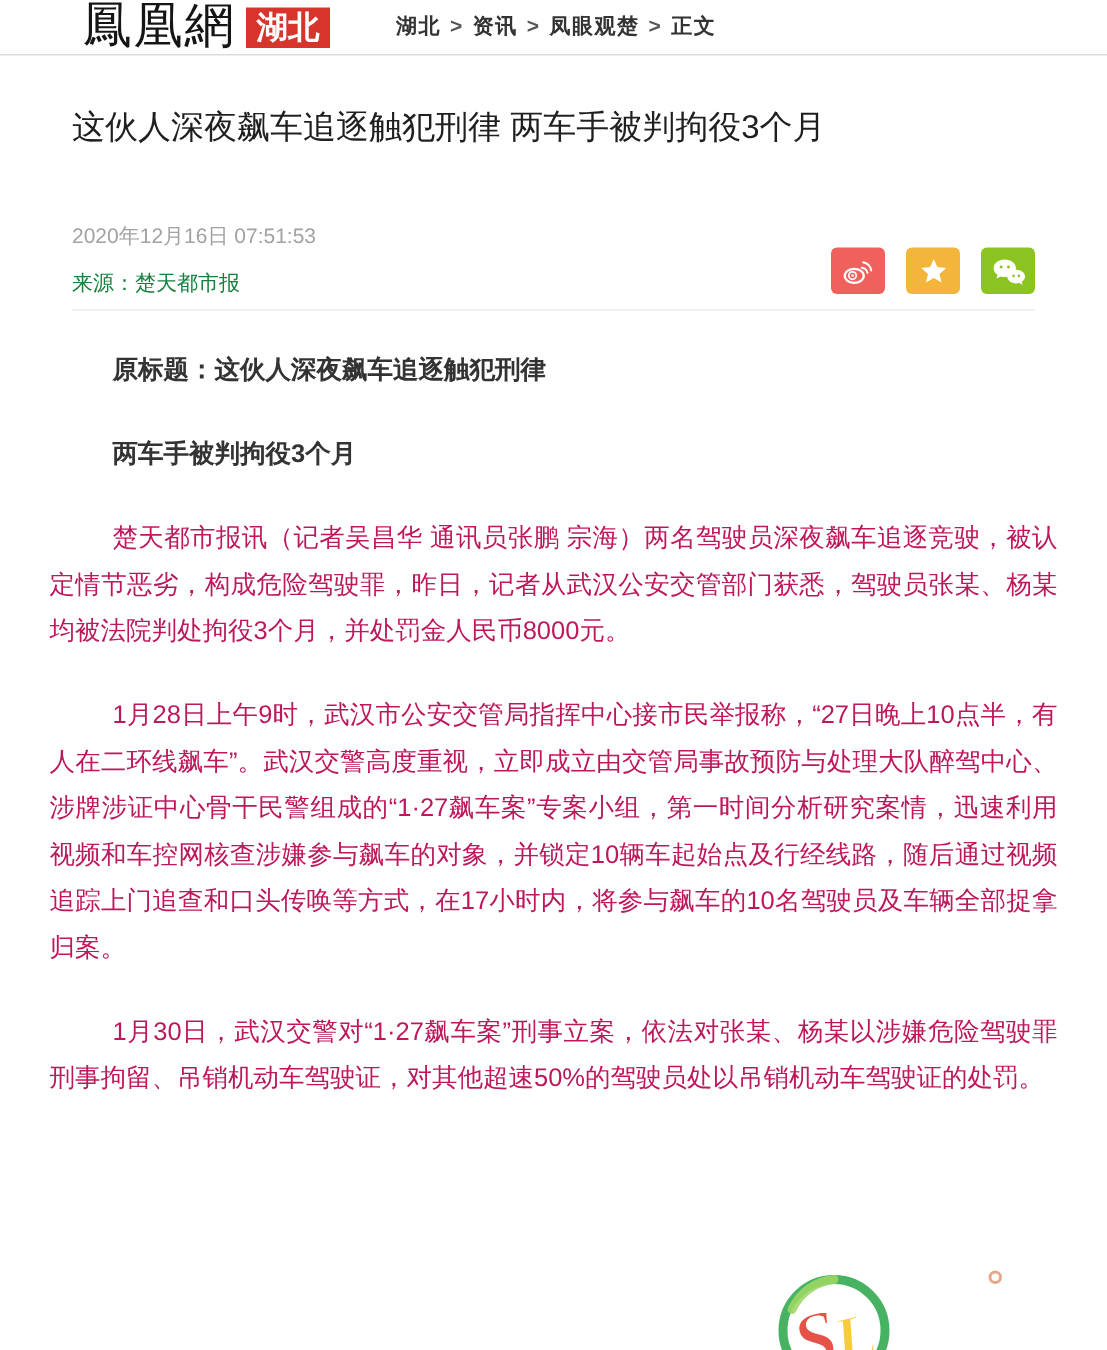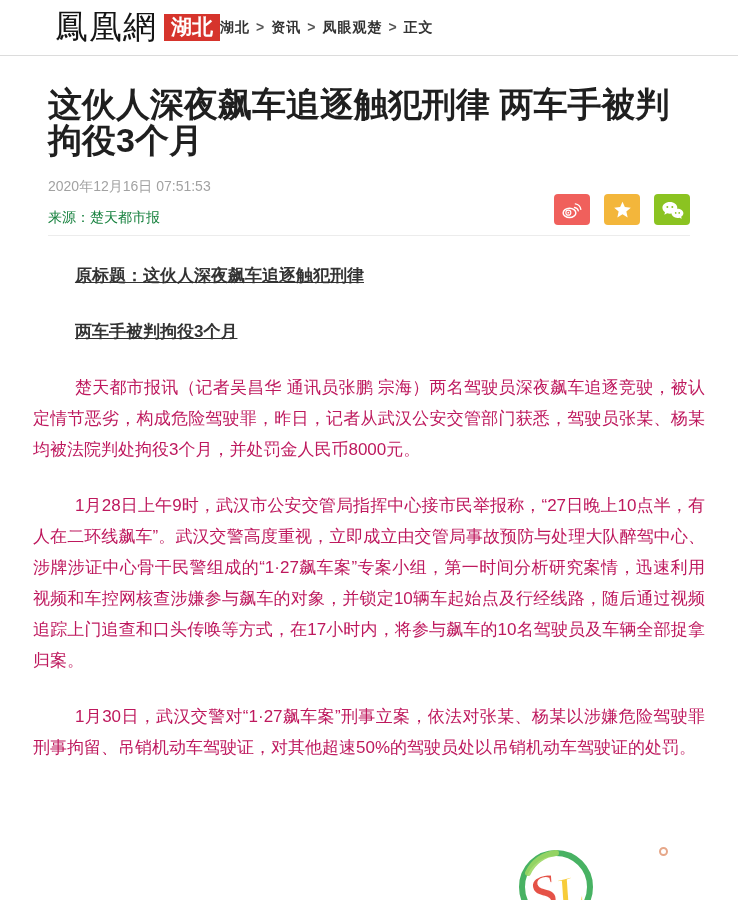--- a/index.html
+++ b/index.html
@@ -1,43 +1,43 @@
 <!DOCTYPE html>
 <html lang="zh"><head>
 <meta charset="utf-8">
 <style>
   * { margin:0; padding:0; box-sizing:border-box; }
   html,body { background:#fff; }
   body { font-family:"Liberation Sans","DejaVu Sans",sans-serif; }
   .page { position:relative; width:738px; height:900px; background:#fff; overflow:hidden; }
 
   
-  .site-header { display:flex; align-items:center; height:56px; padding-left:55px; border-bottom:1px solid #dcdcdc; background:#fff; }
+  .site-header { display:flex; align-items:center; height:37px; padding-left:55px; border-bottom:1px solid #dcdcdc; background:#fff; }
   .logo { display:flex; align-items:center; cursor:pointer; }
   .logo-text { font-family:"Liberation Serif","DejaVu Serif",serif; font-size:33px; line-height:33px; color:#151515; letter-spacing:1px; }
   .logo-badge { display:inline-block; margin-left:7px; padding:1px 7px 2px; font-family:"Liberation Serif","DejaVu Serif",serif; font-size:21px; font-weight:bold; color:#fff; line-height:24px; }
-  .breadcrumb { font-size:14px; font-weight:bold; color:#333; letter-spacing:1px; }
+  .breadcrumb { margin-left:44px; font-size:14px; font-weight:bold; color:#333; letter-spacing:1px; }
   .breadcrumb a { color:#333; text-decoration:none; cursor:pointer; }
   .breadcrumb .sep { color:#555; margin:0 6px; font-weight:bold; }
   .breadcrumb .current { color:#333; }
 
   
   .head { padding:0 48px; }
-  .article-title { margin-top:30px; font-size:34px; line-height:36px; font-weight:bold; color:#1f1f1f; }
-  .meta-row { display:flex; justify-content:space-between; align-items:flex-end; margin-top:20px; }
+  .article-title { margin-top:30px; font-size:22px; line-height:36px; font-weight:normal; color:#1f1f1f; }
+  .meta-row { display:flex; justify-content:space-between; align-items:flex-end; margin-top:46px; }
   .meta .date { font-size:14px; color:#a2a2a2; }
   .meta .source { margin-top:13px; font-size:14px; color:#15803d; }
   .share { display:flex; align-items:center; padding-bottom:2px; }
   .share-btn { width:36px; height:31px; border:none; border-radius:4px; margin-left:14px; display:flex; align-items:center; justify-content:center; cursor:pointer; }
   .divider { margin:8px 48px 0; border-top:1px solid #ececec; }
 
   
   .article-body { padding:24px 33px 0; }
   .article-body p { font-size:17px; line-height:31px; color:#be185d; text-indent:42px; margin-bottom:25px; text-align:justify; }
-  .article-body p.bold { font-weight:bold; color:#333;text-decoration:underline; }
+  .article-body p.bold { font-weight:bold; color:#333; }
 
   
   .watermark { position:absolute; left:516px; top:845px; opacity:.88; pointer-events:none; }
   .wm-ring-dot { position:absolute; left:659px; top:847px; width:9px; height:9px; border:2px solid #e0916c; border-radius:50%; opacity:.8; pointer-events:none; }
 </style>
 </head>
 <body>
 
 <div class="page">
 

